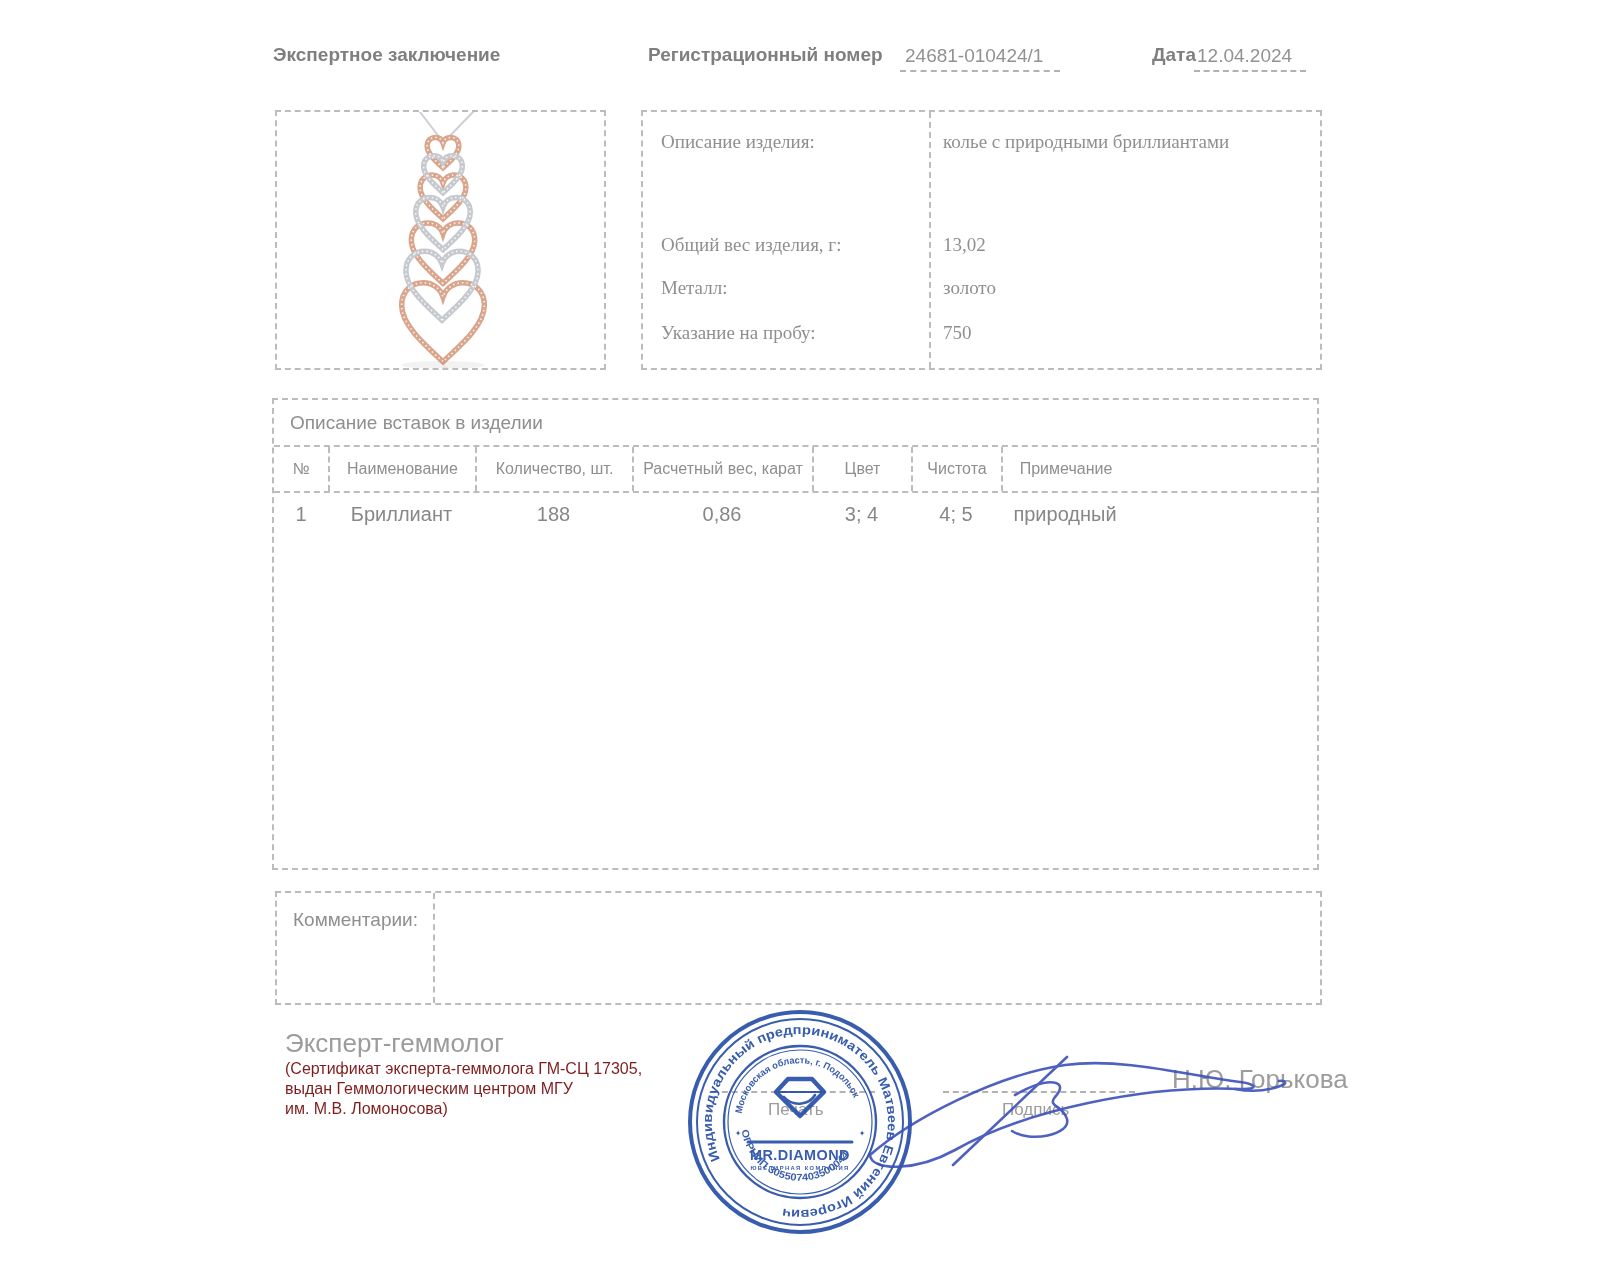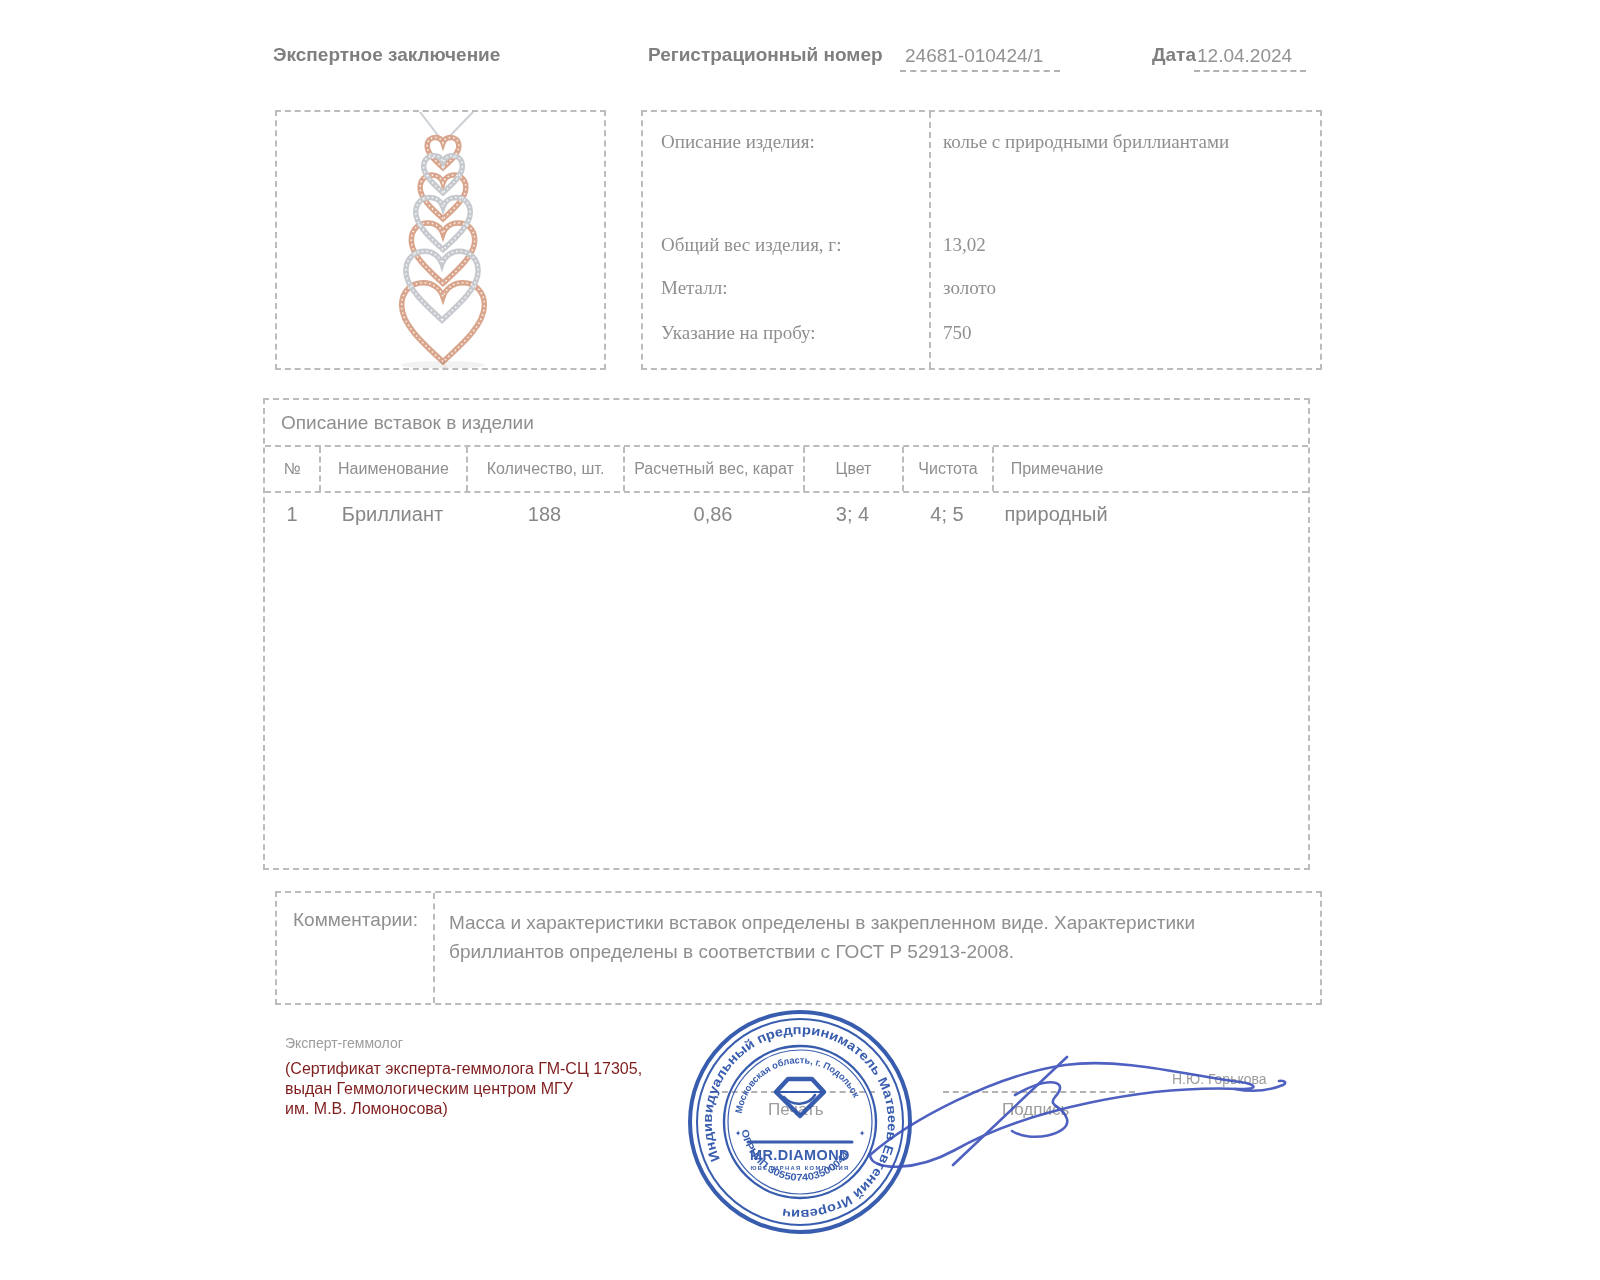--- a/index.html
+++ b/index.html
@@ -1,21 +1,21 @@
 <!DOCTYPE html>
 <html><head>
 <meta charset="utf-8">
 <style>
   html,body{margin:0;padding:0;background:#fff;}
   .page{position:relative;width:1600px;height:1280px;background:#ffffff;
         font-family:"Liberation Sans",sans-serif;overflow:hidden;color:#8f8f8f;}
   .abs{position:absolute;}
   .bold{font-weight:bold;color:#7f7f7f;}
   .t19{font-size:19px;line-height:24px;}
-  .t21{font-size:14px;line-height:26px;}
+  .t21{font-size:26px;line-height:26px;}
   .gray{color:#929292;}
   .dashbox{border:2px dashed #bcbcbc;box-sizing:border-box;position:absolute;background:transparent;}
   .dashline{border-top:2px dashed #b2b2b2;height:0;position:absolute;}
   
   .desc-divider{position:absolute;top:0;bottom:0;border-left:2px dashed #bcbcbc;}
   
   .thead-row{position:absolute;left:0;right:0;display:flex;
              border-top:2px dashed #bcbcbc;border-bottom:2px dashed #bcbcbc;box-sizing:border-box;}
   .thead-cell{display:flex;align-items:center;justify-content:center;
               font-size:16px;color:#8f8f8f;box-sizing:border-box;height:44px;}
@@ -87,21 +87,21 @@
     <div class="abs t19" style="left:18px;top:18px;">Описание изделия:</div>
     <div class="abs t19" style="left:300px;top:18px;">колье с природными бриллиантами</div>
     <div class="abs t19" style="left:18px;top:121px;">Общий вес изделия, г:</div>
     <div class="abs t19" style="left:300px;top:121px;">13,02</div>
     <div class="abs t19" style="left:18px;top:164px;">Металл:</div>
     <div class="abs t19" style="left:300px;top:164px;">золото</div>
     <div class="abs t19" style="left:18px;top:209px;text-align:center;">Указание на пробу:</div>
     <div class="abs t19" style="left:300px;top:209px;">750</div>
   </div>
 
-  <div class="dashbox" style="left:263px;top:398px;width:1047px;height:472px;">
+  <div class="dashbox" style="left:272px;top:398px;width:1047px;height:472px;">
     <div class="abs t19" style="left:16px;top:11px;">Описание вставок в изделии</div>
 
     <div class="thead-row" style="top:45px;">
       <div class="thead-cell" style="width:54px;">№</div>
       <div class="thead-cell" style="width:147px;">Наименование</div>
       <div class="thead-cell" style="width:157px;">Количество, шт.</div>
       <div class="thead-cell" style="width:180px;">Расчетный вес, карат</div>
       <div class="thead-cell" style="width:99px;">Цвет</div>
       <div class="thead-cell" style="width:90px;">Чистота</div>
       <div class="thead-cell" style="width:128px;">Примечание</div>
@@ -115,21 +115,20 @@
       <div class="trow-cell" style="width:99px;">3; 4</div>
       <div class="trow-cell" style="width:90px;">4; 5</div>
       <div class="trow-cell" style="width:128px;">природный</div>
     </div>
   </div>
 
   <div class="dashbox" style="left:275px;top:891px;width:1047px;height:114px;">
     <div class="comments-label-cell">
       <div class="abs t19" style="left:16px;top:15px;">Комментарии:</div>
     </div>
-    <div class="abs t19" style="left:172px;top:15px;width:850px;line-height:29px;">Масса и характеристики вставок определены в закрепленном виде. Характеристики бриллиантов определены в соответствии с ГОСТ Р 52913-2008.</div>
   </div>
 
   <div class="abs t21" style="left:285px;top:1030px;color:#9c9c9c;">Эксперт-геммолог</div>
   <div class="abs" style="left:285px;top:1059px;">
     <div class="cert-line">(Сертификат эксперта-геммолога ГМ-СЦ 17305,</div>
     <div class="cert-line">выдан Геммологическим центром МГУ</div>
     <div class="cert-line">им. М.В. Ломоносова)</div>
   </div>
 
   <div class="dashline" style="left:712px;top:1091px;width:163px;"></div>

